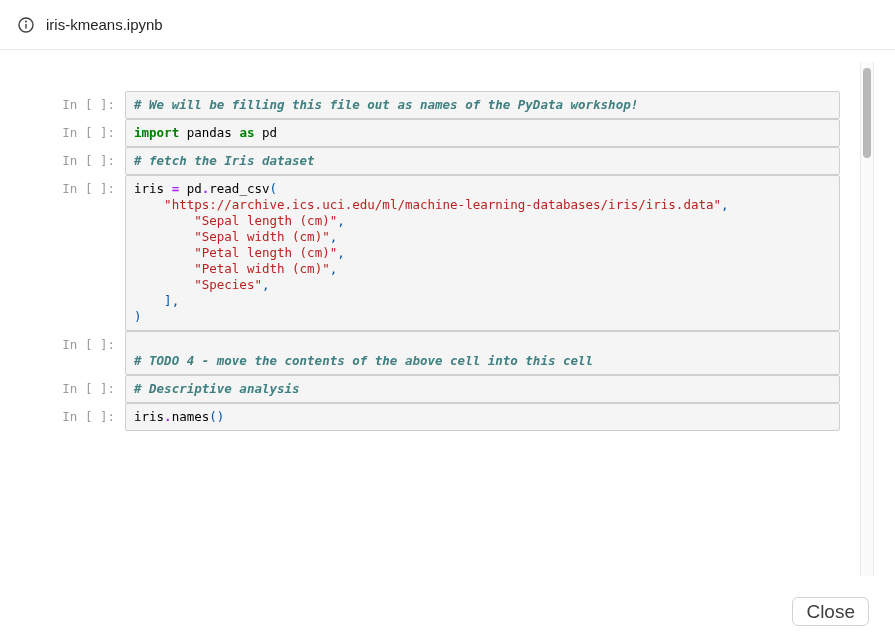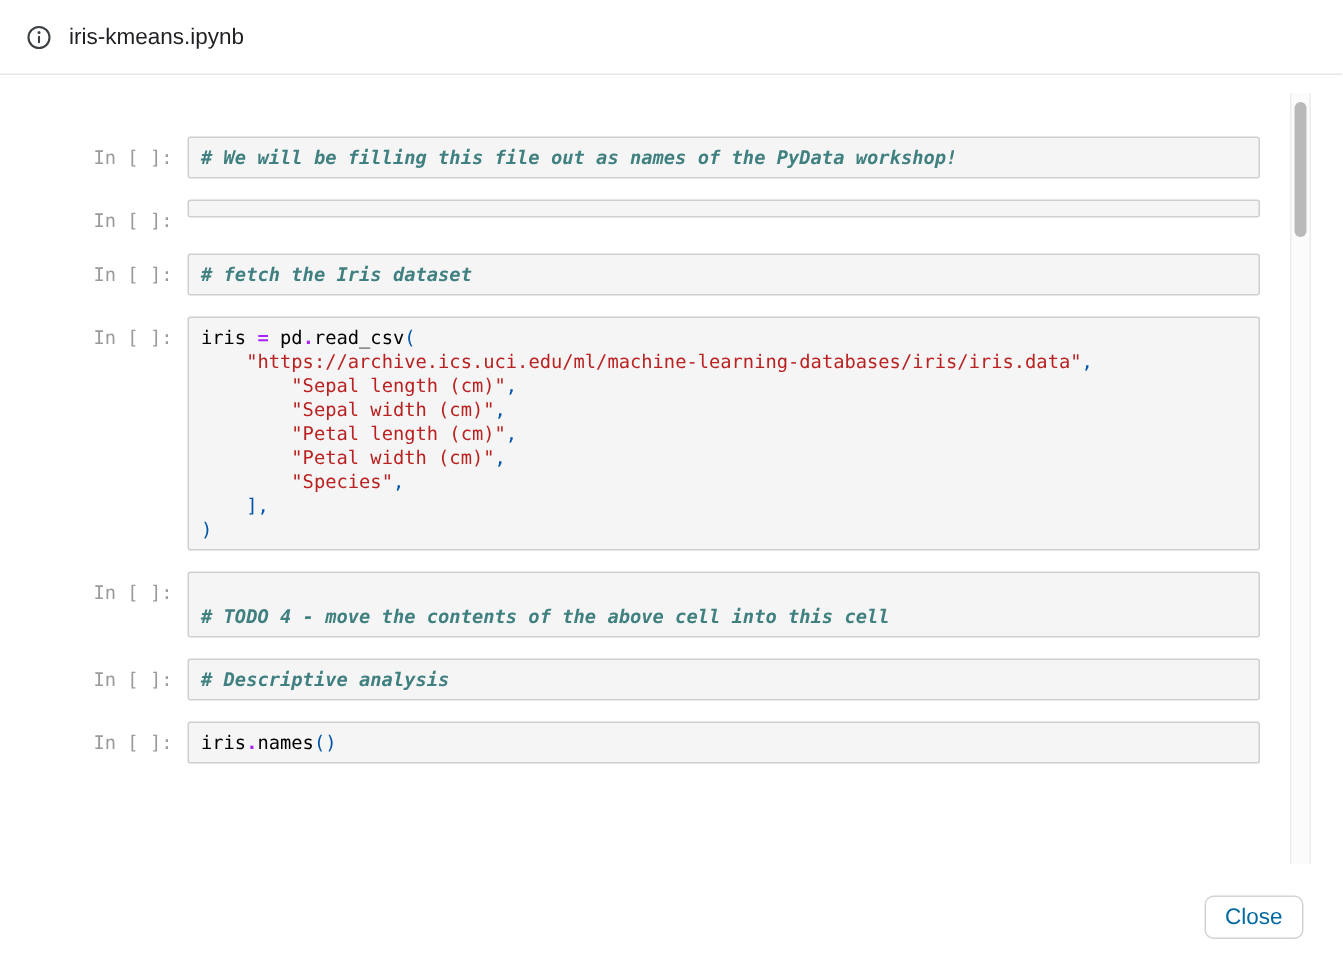--- a/index.html
+++ b/index.html
@@ -17,21 +17,21 @@
     padding: 0 18px; border-bottom: 1px solid #e8e8e8;
   }
   .modal-header .title { font-size: 15px; color: #1f2023; }
   .info-icon { width: 16px; height: 16px; display: inline-flex; flex: 0 0 auto; }
 
   
   .cells {
     position: absolute; top: 51px; left: 0; right: 55px; height: 523px;
     padding: 40px 0 0 57px; overflow: hidden;
   }
-  .cell-row { display: flex; align-items: flex-start; margin-bottom: 14px; }
+  .cell-row { display: flex; align-items: flex-start; }
   .prompt {
     width: 58px; flex: 0 0 auto; text-align: right; margin-right: 10px;
     padding-top: 6px;
     font-family: "DejaVu Sans Mono", monospace;
     font-size: 12.5px; line-height: 16px; color: var(--c-prompt, #9b9b9b);
     white-space: pre;
   }
   .code-box {
     flex: 1 1 auto;
     background: var(--c-cell_bg, #f5f5f5);
@@ -61,21 +61,21 @@
     position: absolute; top: 6px; left: 2px; width: 8px; height: 90px;
     background: #b9b9b9; border-radius: 4px;
   }
 
   
   .close-button {
     position: absolute; right: 26px; bottom: 17px;
     height: 29px; padding: 0 13px;
     background: #ffffff; border: 1px solid #d2d2d7; border-radius: 6px;
     font-family: "Liberation Sans", sans-serif;
-    font-size: 15px; color: #0369a1; cursor: pointer;
+    font-size: 19px; color: #404040; cursor: pointer;
   }
 </style>
 </head>
 <body>
 
 <div class="modal-header">
   <span class="info-icon">
     <svg viewBox="0 0 16 16" width="16" height="16">
       <circle cx="8" cy="8" r="7" fill="none" stroke="#3c4043" stroke-width="1.4"></circle>
       <circle cx="8" cy="4.6" r="1" fill="#3c4043"></circle>
@@ -88,20 +88,21 @@
 <div class="cells">
     <div class="cell-row">
       <div class="prompt">In [ ]:</div>
       <div class="code-box">
         <div class="code-line"><span class="t-c"># We will be filling this file out as names of the PyData workshop!</span></div>
       </div>
     </div>
     <div class="cell-row">
       <div class="prompt">In [ ]:</div>
       <div class="code-box">
+        <div class="code-line"><span class="t-k">import</span><span class="t-n"> pandas </span><span class="t-k">as</span><span class="t-n"> pd</span></div>
       </div>
     </div>
     <div class="cell-row">
       <div class="prompt">In [ ]:</div>
       <div class="code-box">
         <div class="code-line"><span class="t-c"># fetch the Iris dataset</span></div>
       </div>
     </div>
     <div class="cell-row">
       <div class="prompt">In [ ]:</div>

